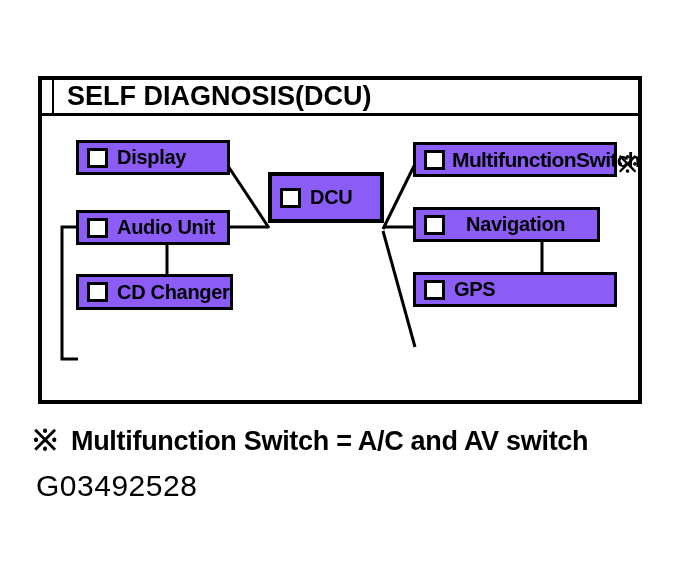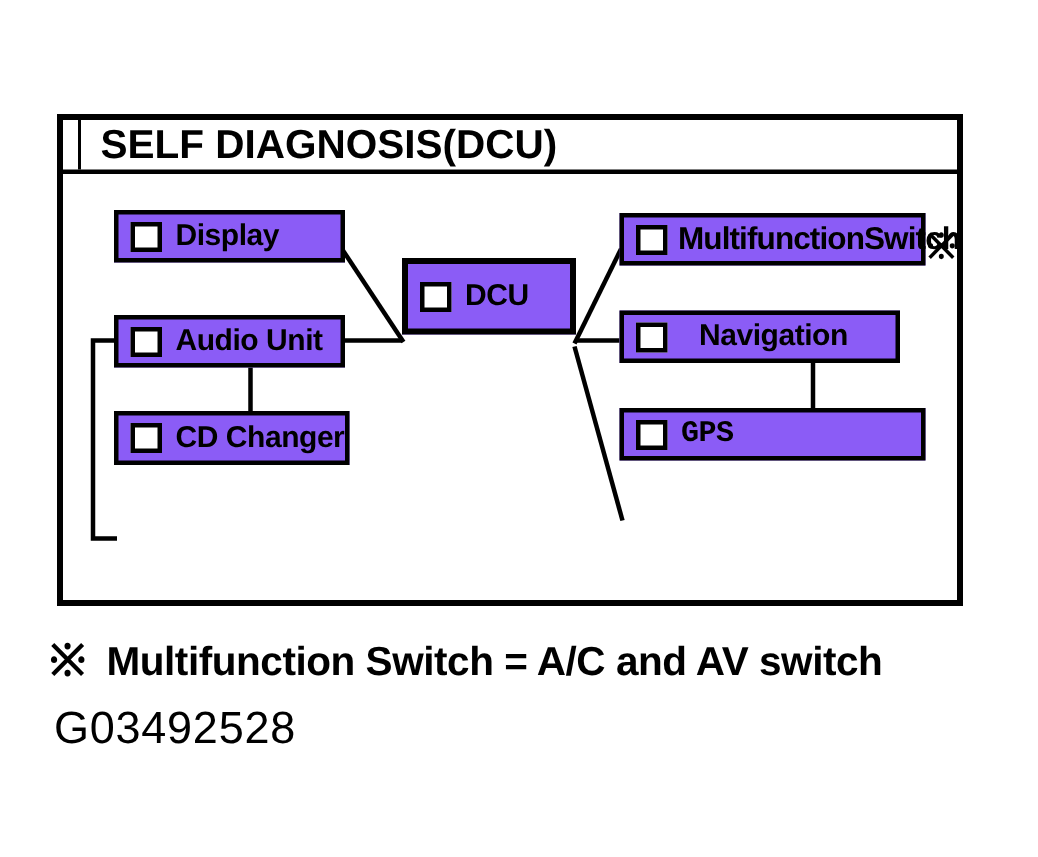--- a/index.html
+++ b/index.html
@@ -27,21 +27,21 @@
              letter-spacing:-0.3px;}
 
   .n-display   {left:76px; top:140px;width:154px;height:35px;}
   .n-audio     {left:76px; top:210px;width:154px;height:35px;}
   .n-cd        {left:76px; top:274px;width:157px;height:36px;}
   .n-satellite {left:78px; top:341px;width:150px;height:37px;}
   .n-dcu       {left:268px;top:172px;width:116px;height:51px;border-width:4px;}
   .n-mfs       {left:413px;top:142px;width:204px;height:35px;}
   .n-mfs .lbl  {margin-left:7px;font-size:21px;letter-spacing:-0.6px;}
   .n-nav       {left:413px;top:207px;width:187px;height:35px;gap:12px;}
-  .n-gps       {left:413px;top:272px;width:204px;height:35px;font-family:Liberation Mono, monospace;}
+  .n-gps       {left:413px;top:272px;width:204px;height:35px;}
   .n-ivcs      {left:413px;top:341px;width:204px;height:37px;}
 
   .ref-mark{position:absolute;left:618px;top:147px;font-size:23px;font-weight:bold;}
 
   .footnote{position:absolute;left:33px;top:419px;font-size:27px;font-weight:bold;
             white-space:nowrap;letter-spacing:-0.3px;}
   .footnote .fn-mark{font-size:29px;margin-right:14px;}
   .figure-id{position:absolute;left:36px;top:469px;font-size:30px;font-weight:normal;
              letter-spacing:0.5px;}
 </style>

